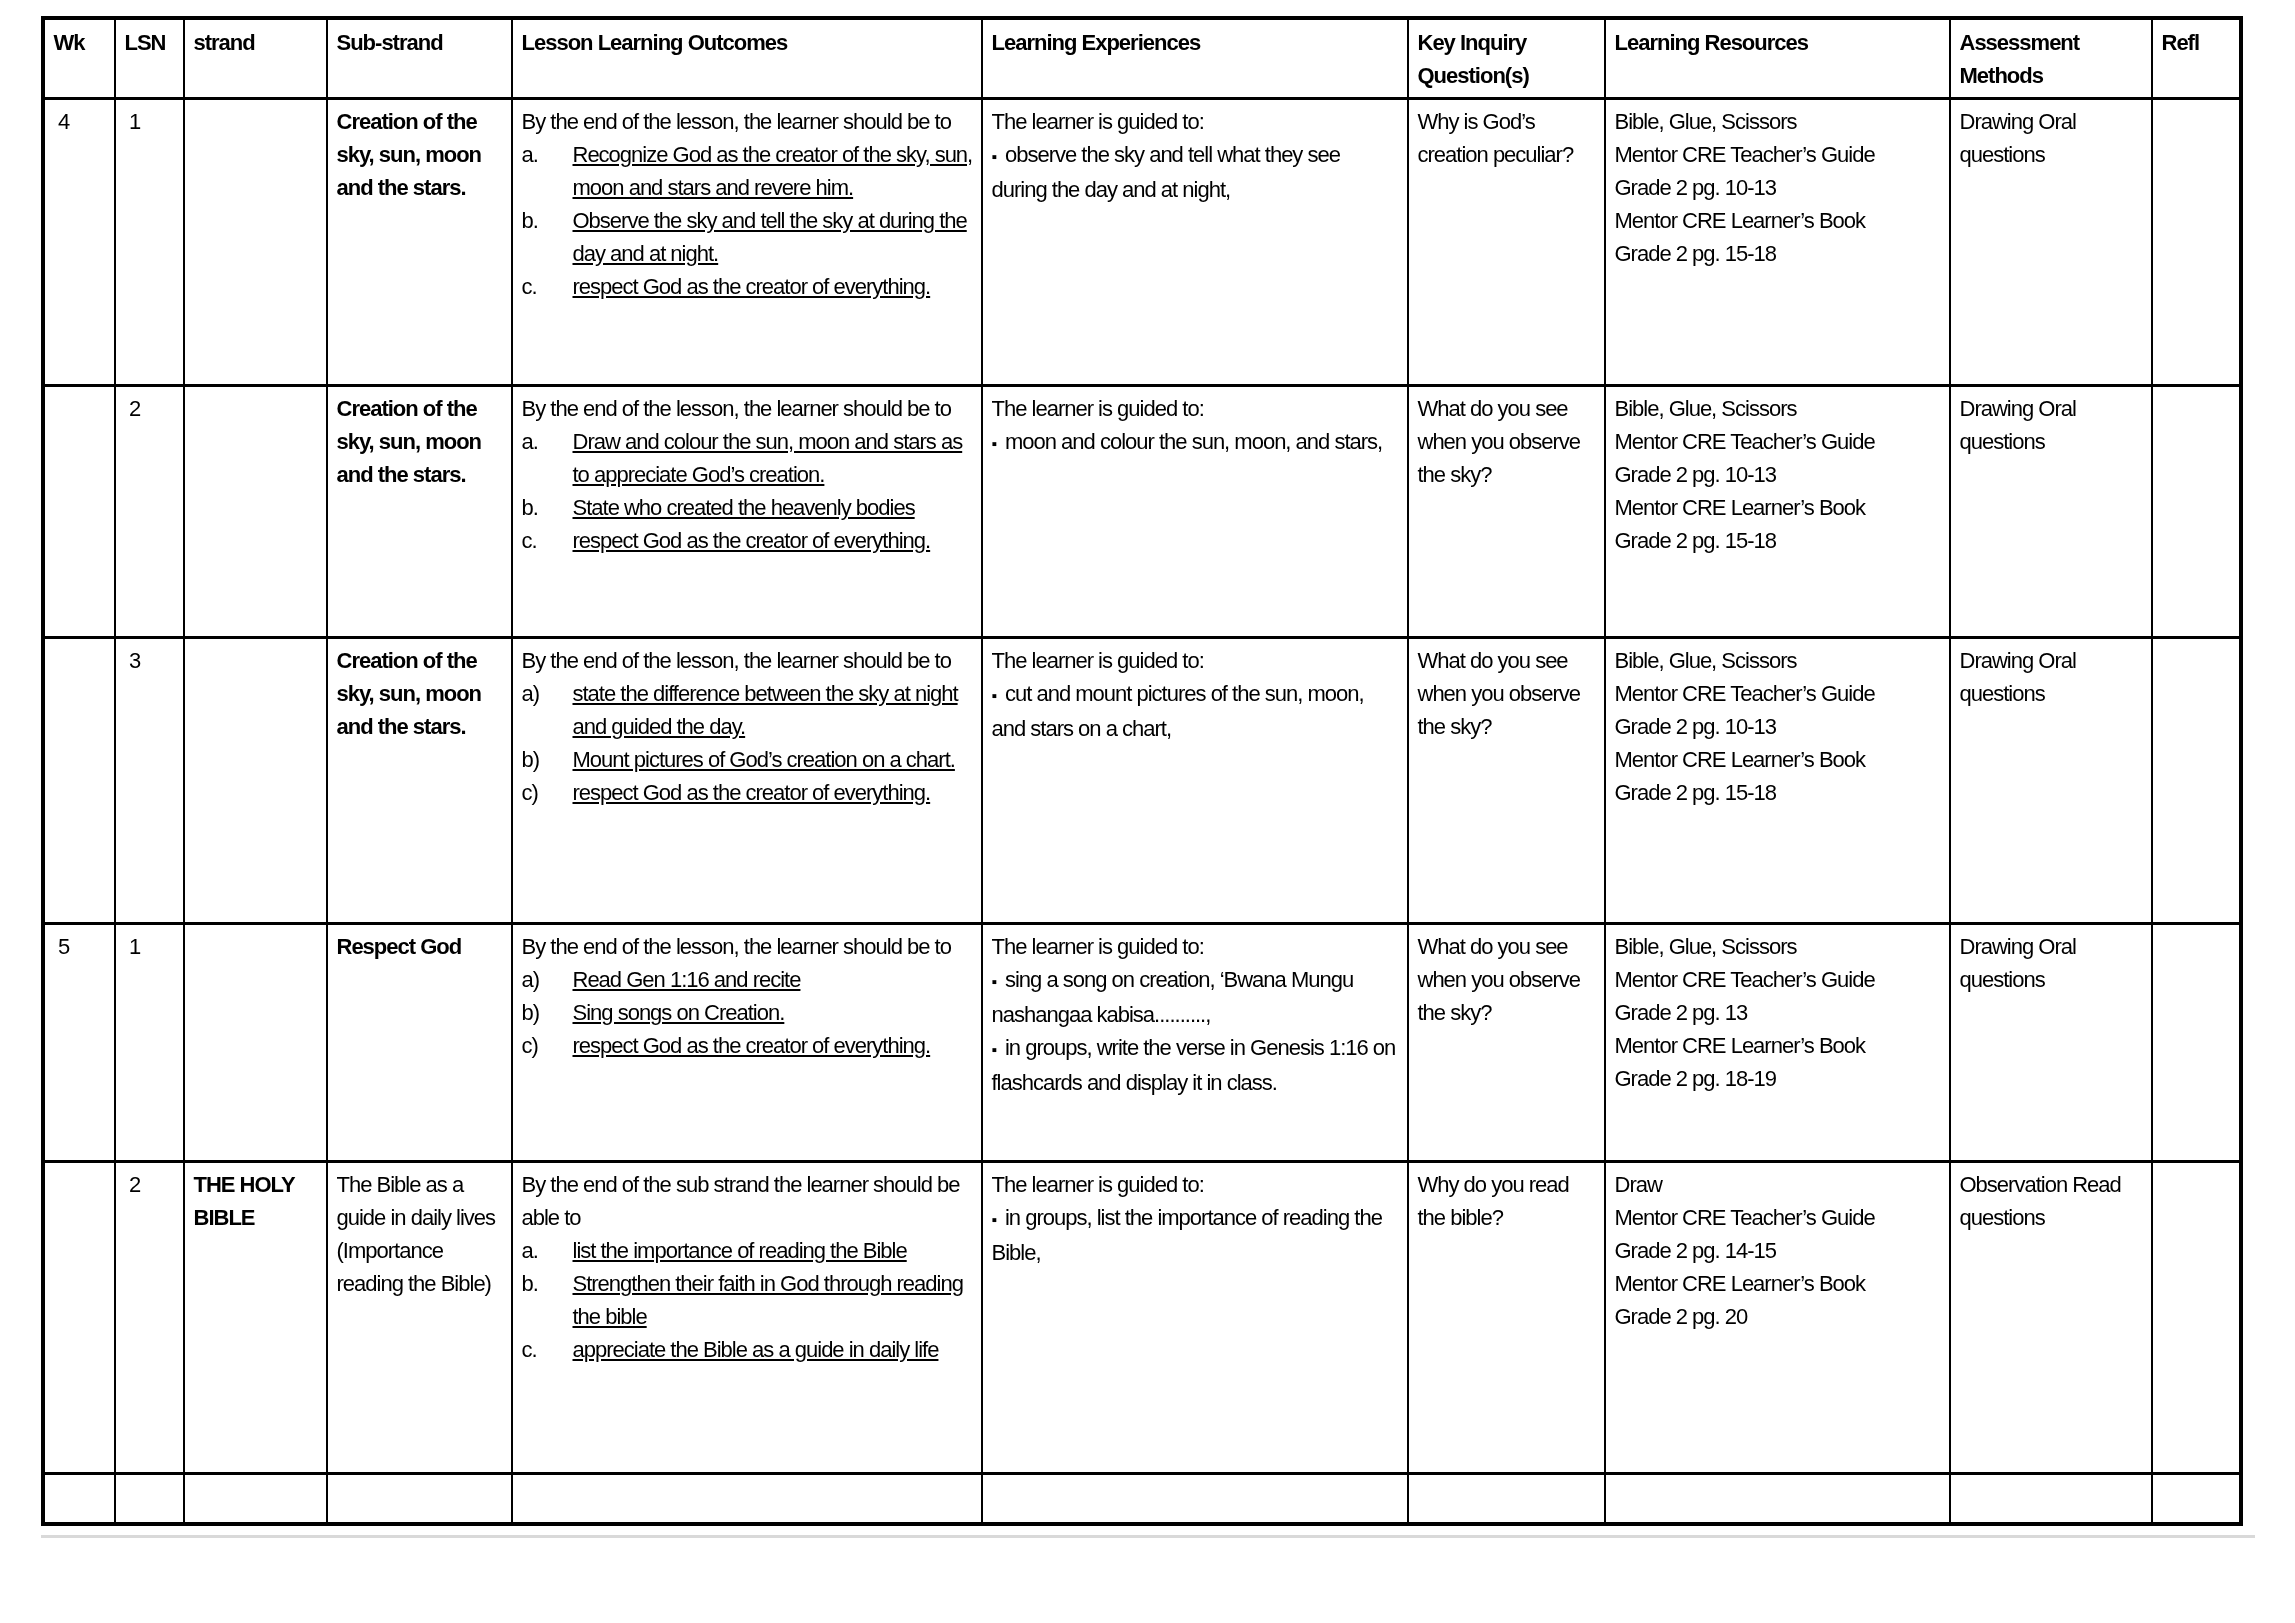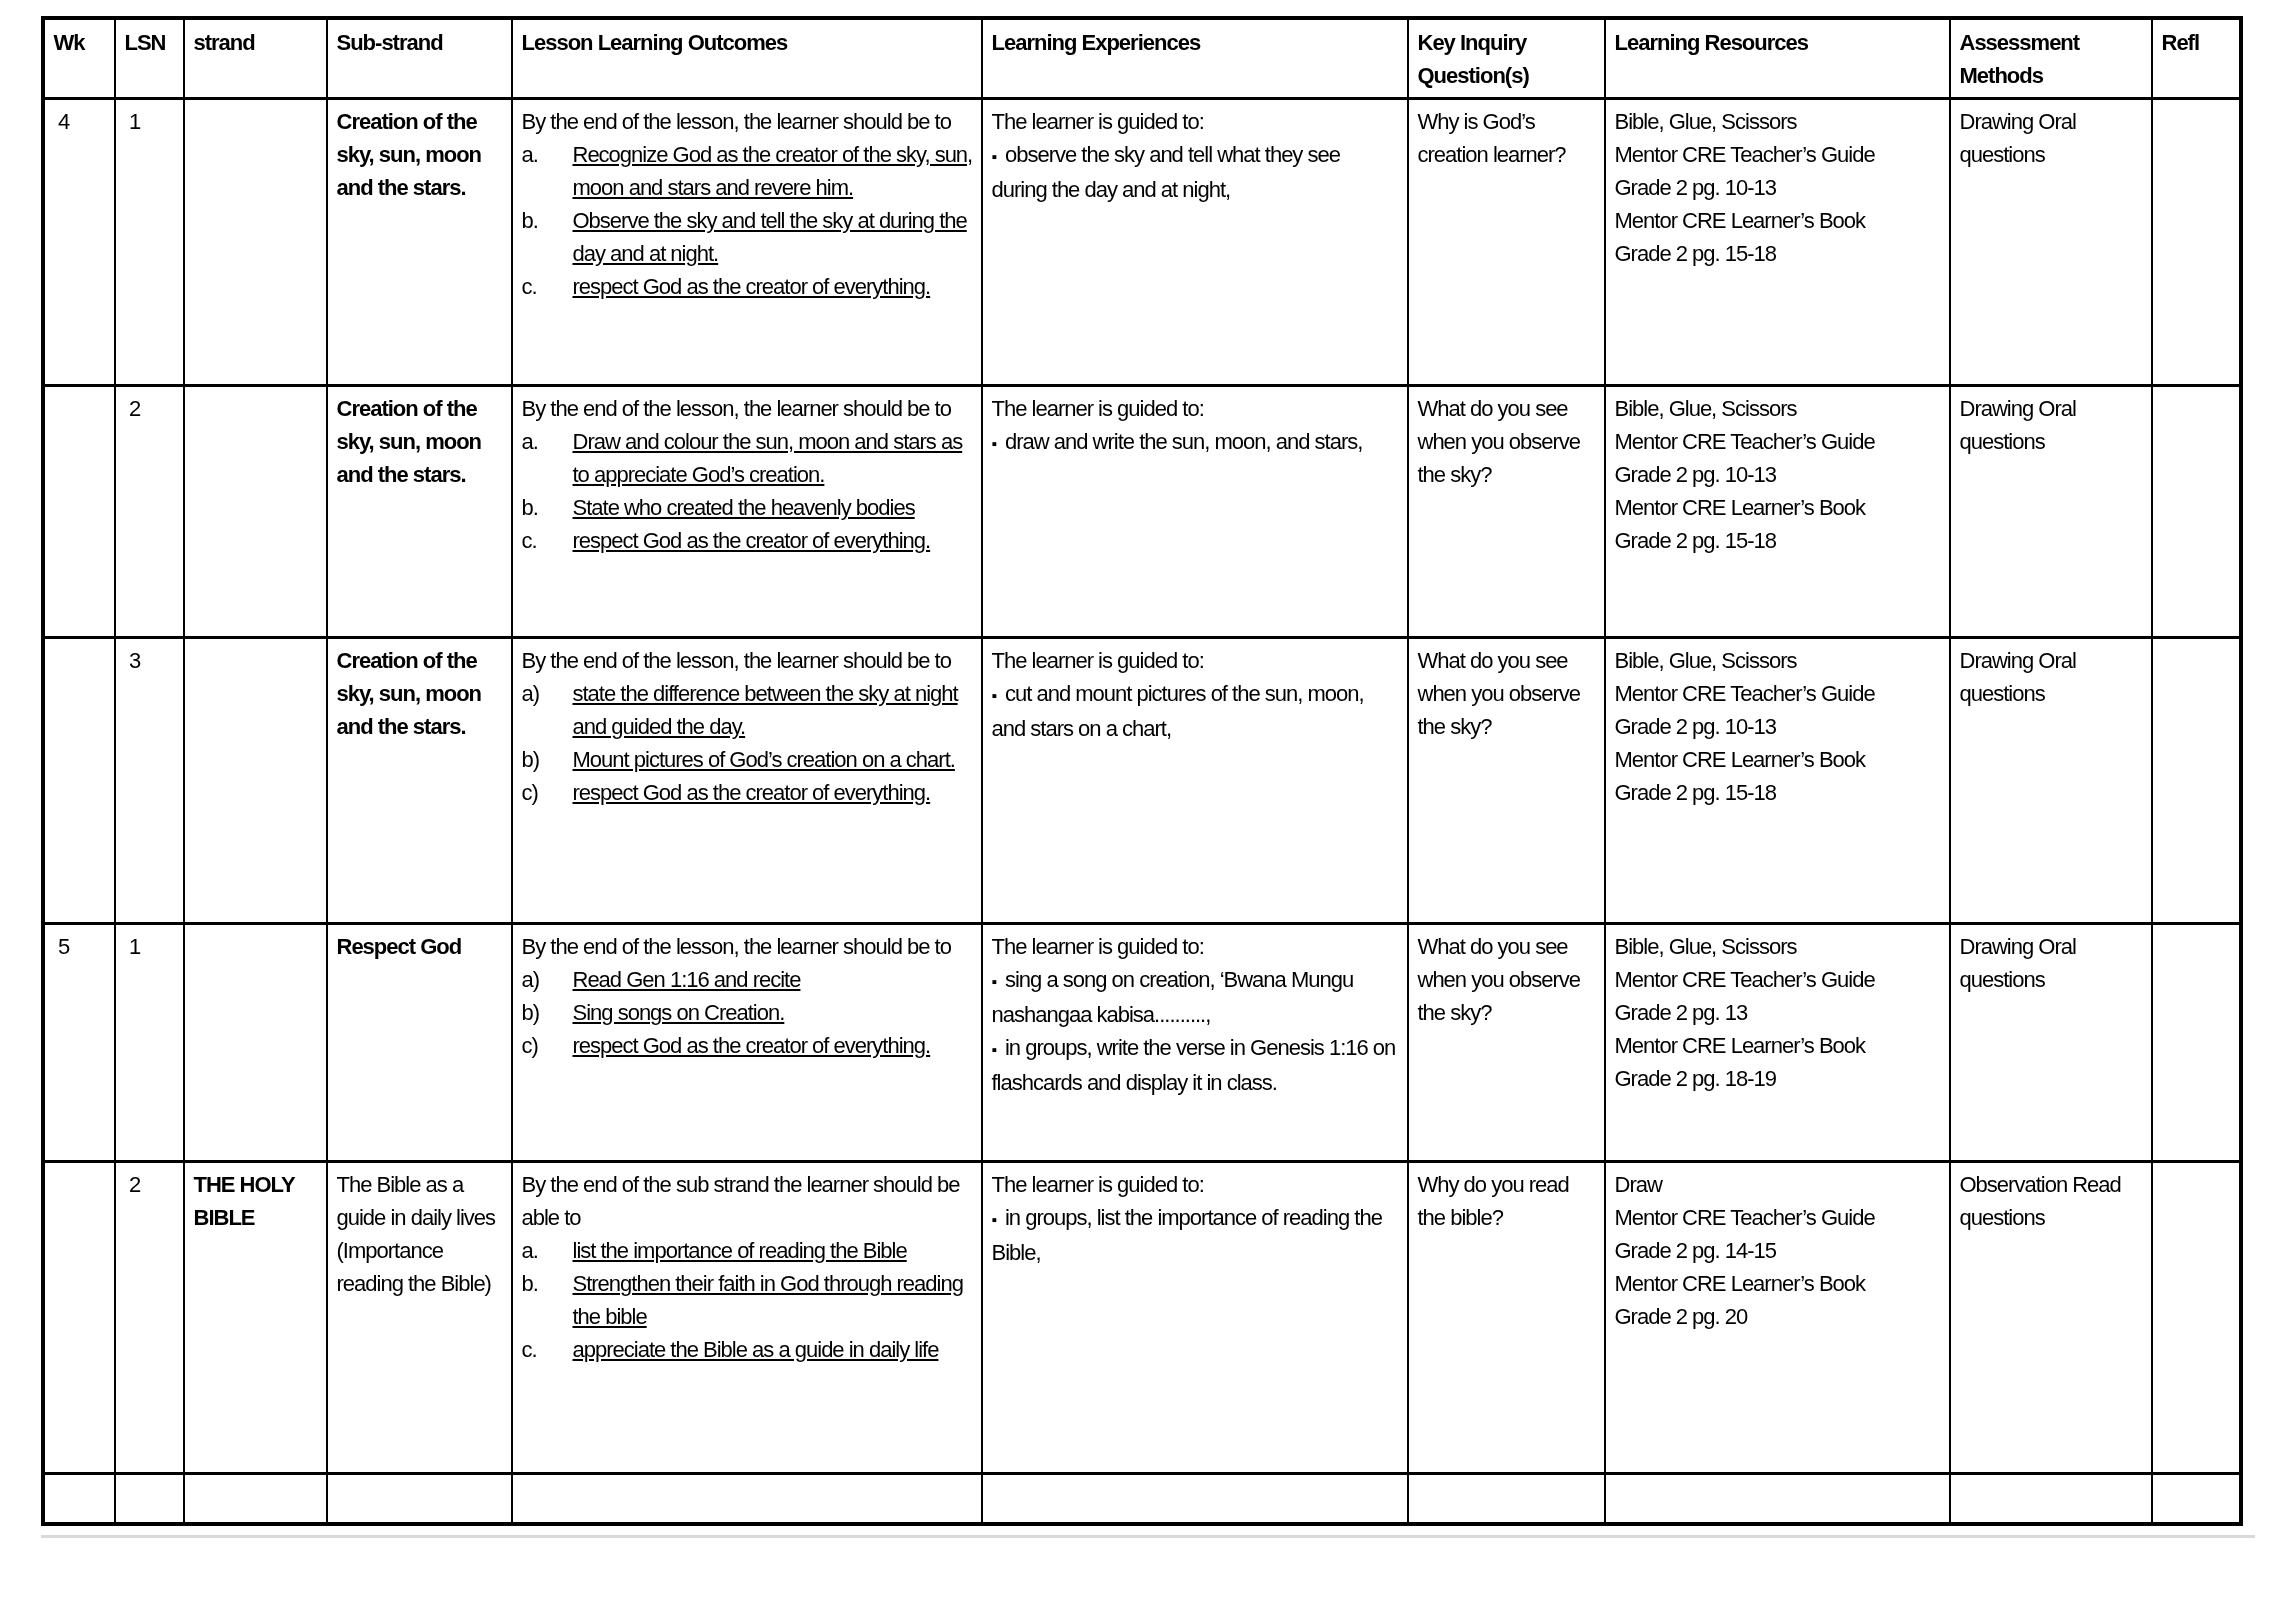--- a/index.html
+++ b/index.html
@@ -126,21 +126,21 @@
           </div>
           <div class="oc">
             <span class="m">c.</span>
             <span class="t">respect God as the creator of everything.</span>
           </div>
         </td>
         <td class="c-exp">
           <div class="intro">The learner is guided to:</div>
           <div class="exp"><span class="sq">▪</span><span class="t">observe the sky and tell what they see during the day and at night,</span></div>
         </td>
-        <td class="c-inq">Why is God’s creation learner?</td>
+        <td class="c-inq">Why is God’s creation peculiar?</td>
         <td class="c-res">
           <div>Bible, Glue, Scissors</div>
           <div>Mentor CRE Teacher’s Guide</div>
           <div>Grade 2 pg. 10-13</div>
           <div>Mentor CRE Learner’s Book</div>
           <div>Grade 2 pg. 15-18</div>
         </td>
         <td class="c-ass">Drawing  Oral questions</td>
         <td class="c-refl"></td>
       </tr>
@@ -160,21 +160,21 @@
             <span class="m">b.</span>
             <span class="t">State who created the heavenly bodies</span>
           </div>
           <div class="oc">
             <span class="m">c.</span>
             <span class="t">respect God as the creator of everything.</span>
           </div>
         </td>
         <td class="c-exp">
           <div class="intro">The learner is guided to:</div>
-          <div class="exp"><span class="sq">▪</span><span class="t">draw and write the sun, moon, and stars,</span></div>
+          <div class="exp"><span class="sq">▪</span><span class="t">moon and colour the sun, moon, and stars,</span></div>
         </td>
         <td class="c-inq">What do you see when you observe the sky?</td>
         <td class="c-res">
           <div>Bible, Glue, Scissors</div>
           <div>Mentor CRE Teacher’s Guide</div>
           <div>Grade 2 pg. 10-13</div>
           <div>Mentor CRE Learner’s Book</div>
           <div>Grade 2 pg. 15-18</div>
         </td>
         <td class="c-ass">Drawing  Oral questions</td>

